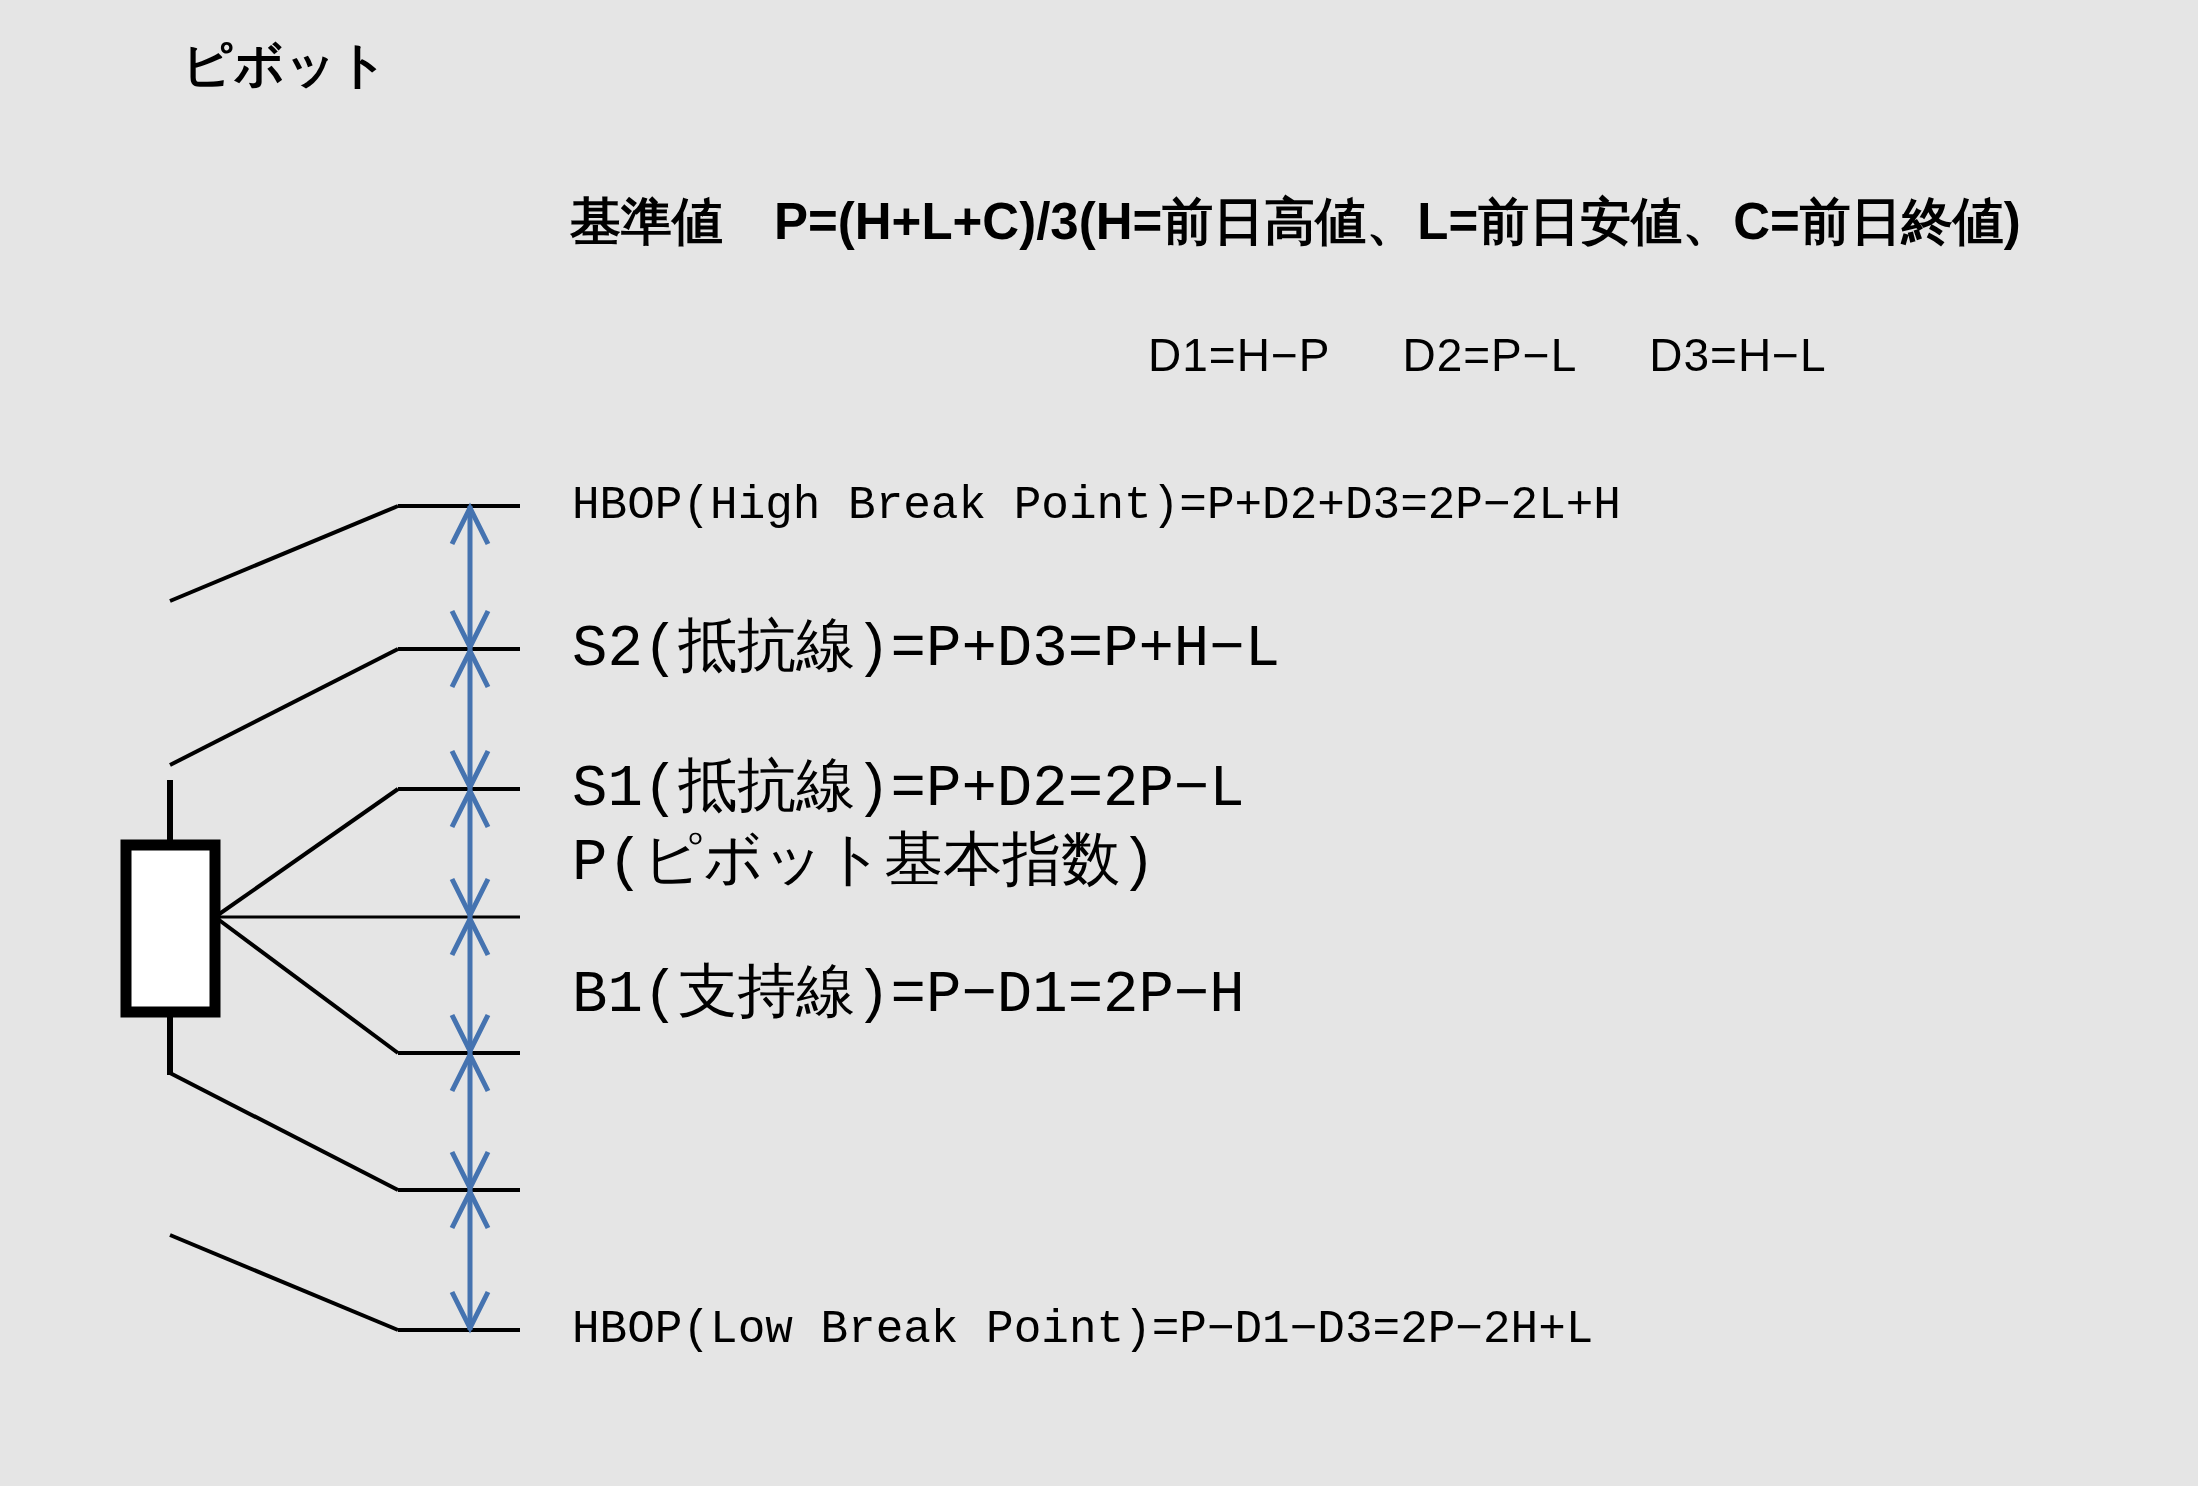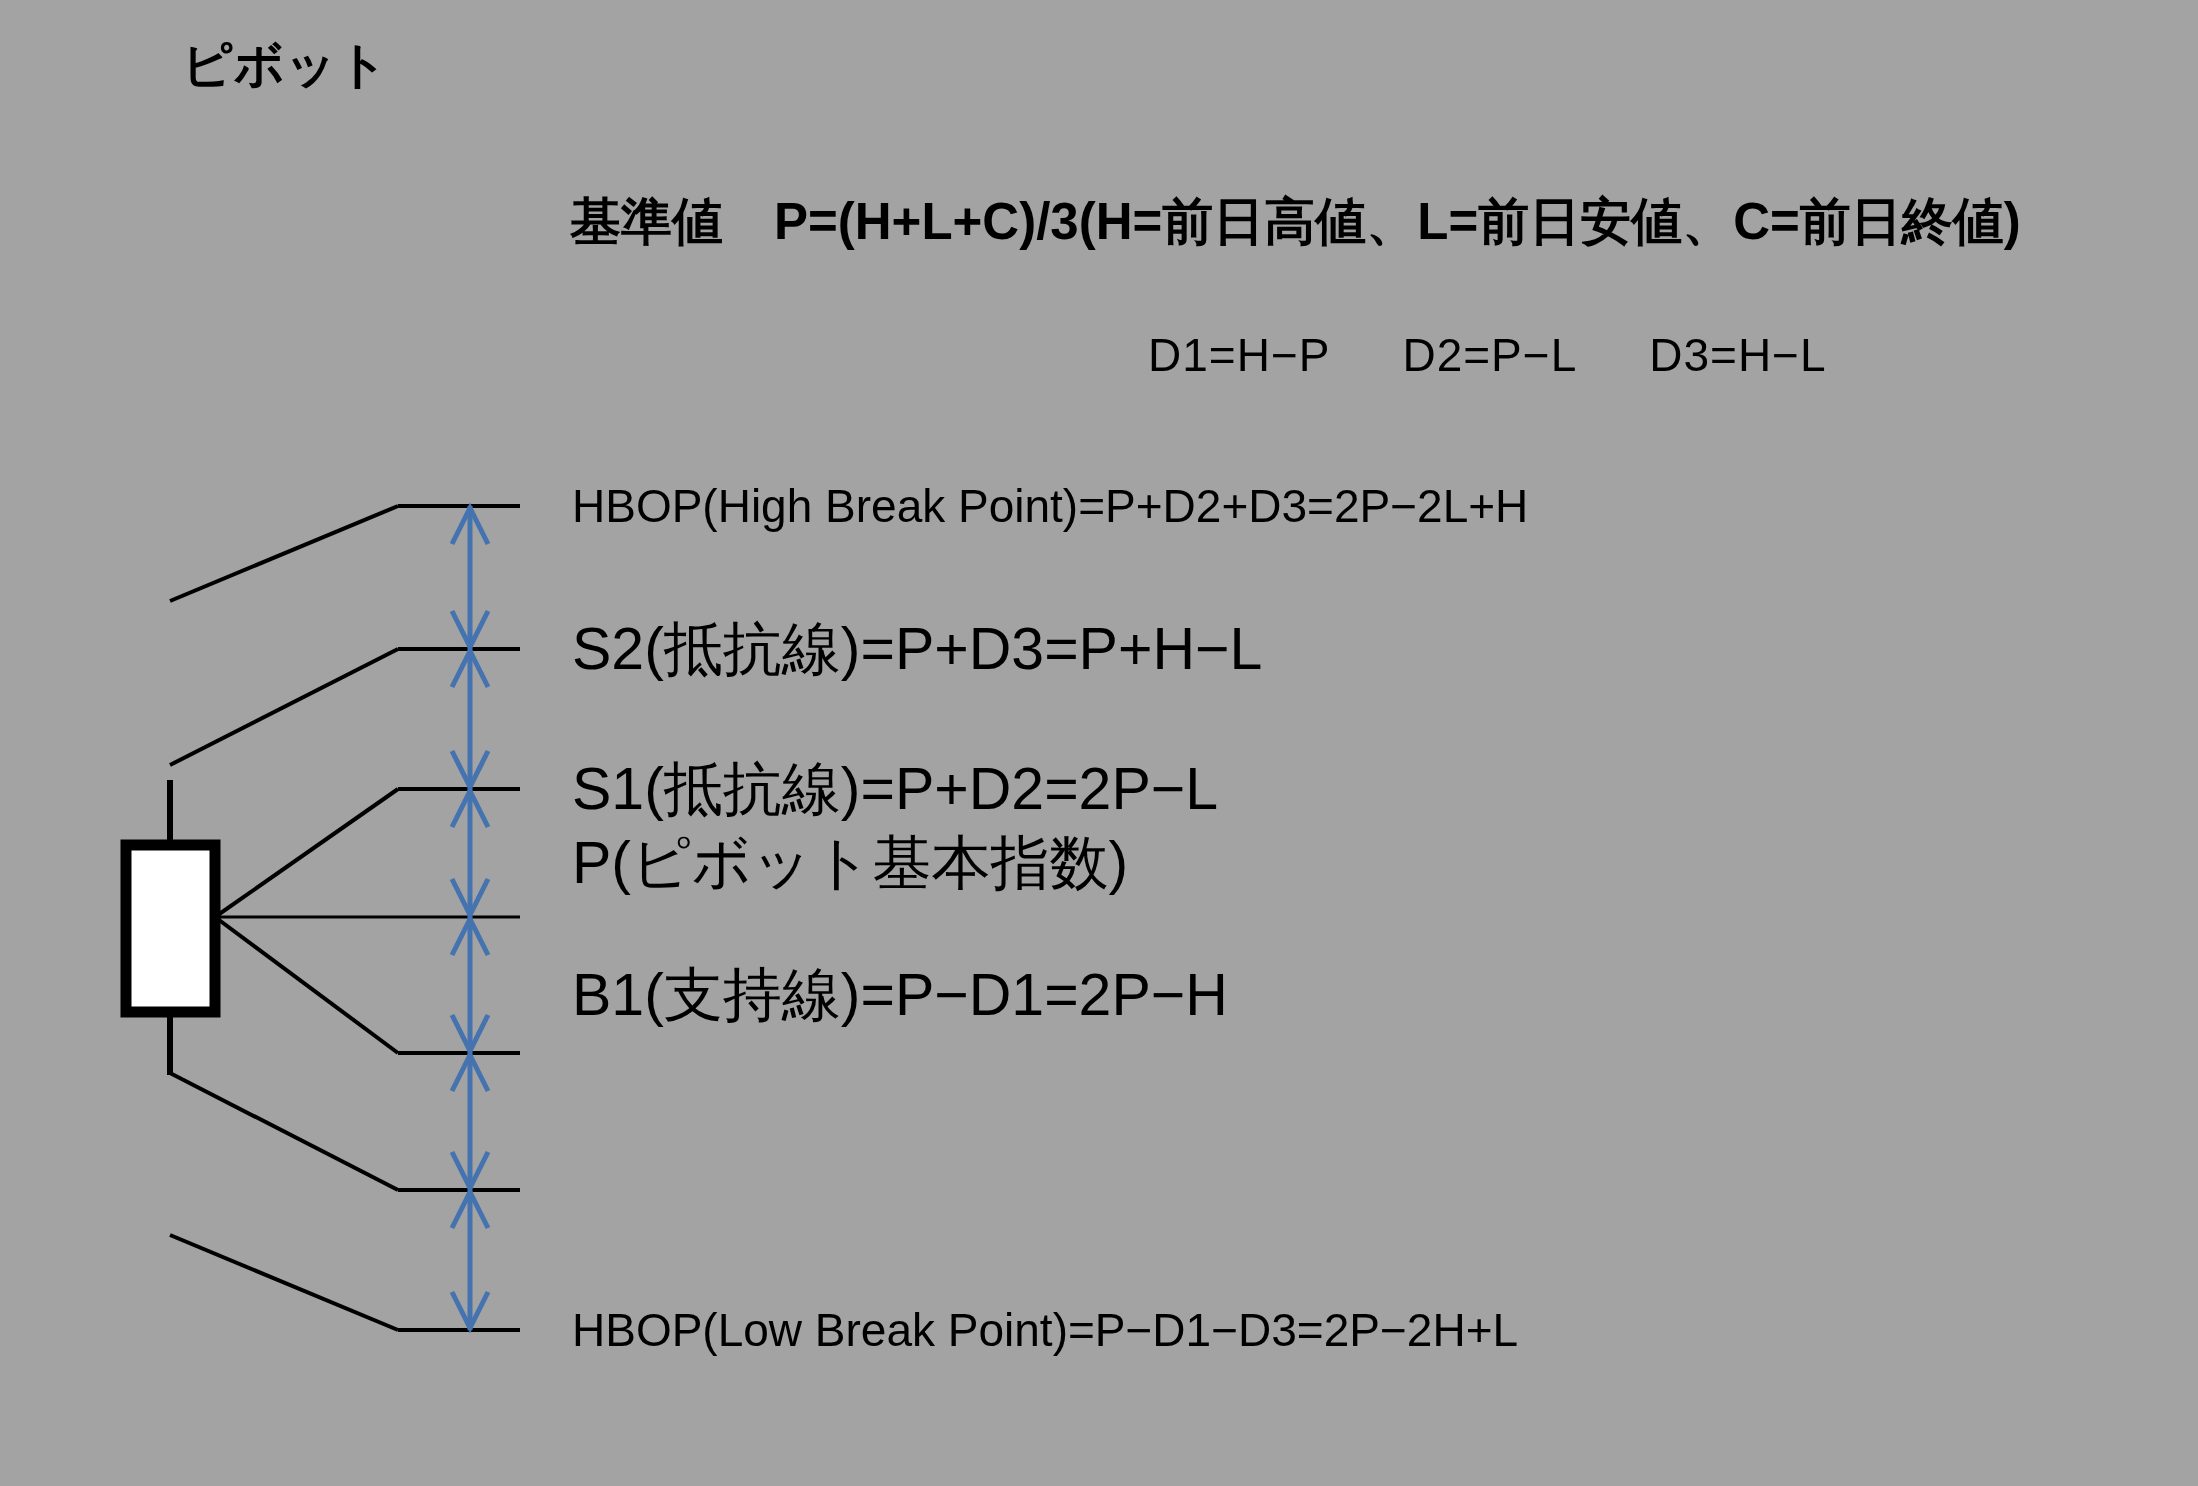--- a/index.html
+++ b/index.html
@@ -9,21 +9,21 @@
     background: #ffffff;
   }
   body {
     font-family: "Liberation Sans", "DejaVu Sans", sans-serif;
     color: #000000;
   }
   #page {
     position: relative;
     width: 2198px;
     height: 1486px;
-    background: #a3a3a3;
+    background: #e5e5e5;
     overflow: hidden;
   }
   
   .slide-title {
     position: absolute;
     left: 182px;
     top: 38px;
     font-size: 50px;
     font-weight: 700;
     letter-spacing: 0.5px;
@@ -58,20 +58,21 @@
   }
   .level-label {
     position: absolute;
     left: 572px;
     font-size: 46px;
     font-weight: 400;
     white-space: nowrap;
     line-height: 1.0;
     color: #000;
     transform: translateY(-50%);
+    font-family: Liberation Mono, monospace;
   }
   .level-label.jp {
     font-size: 59px;
   }
   
   #diagram {
     position: absolute;
     left: 0;
     top: 0;
     width: 2198px;

